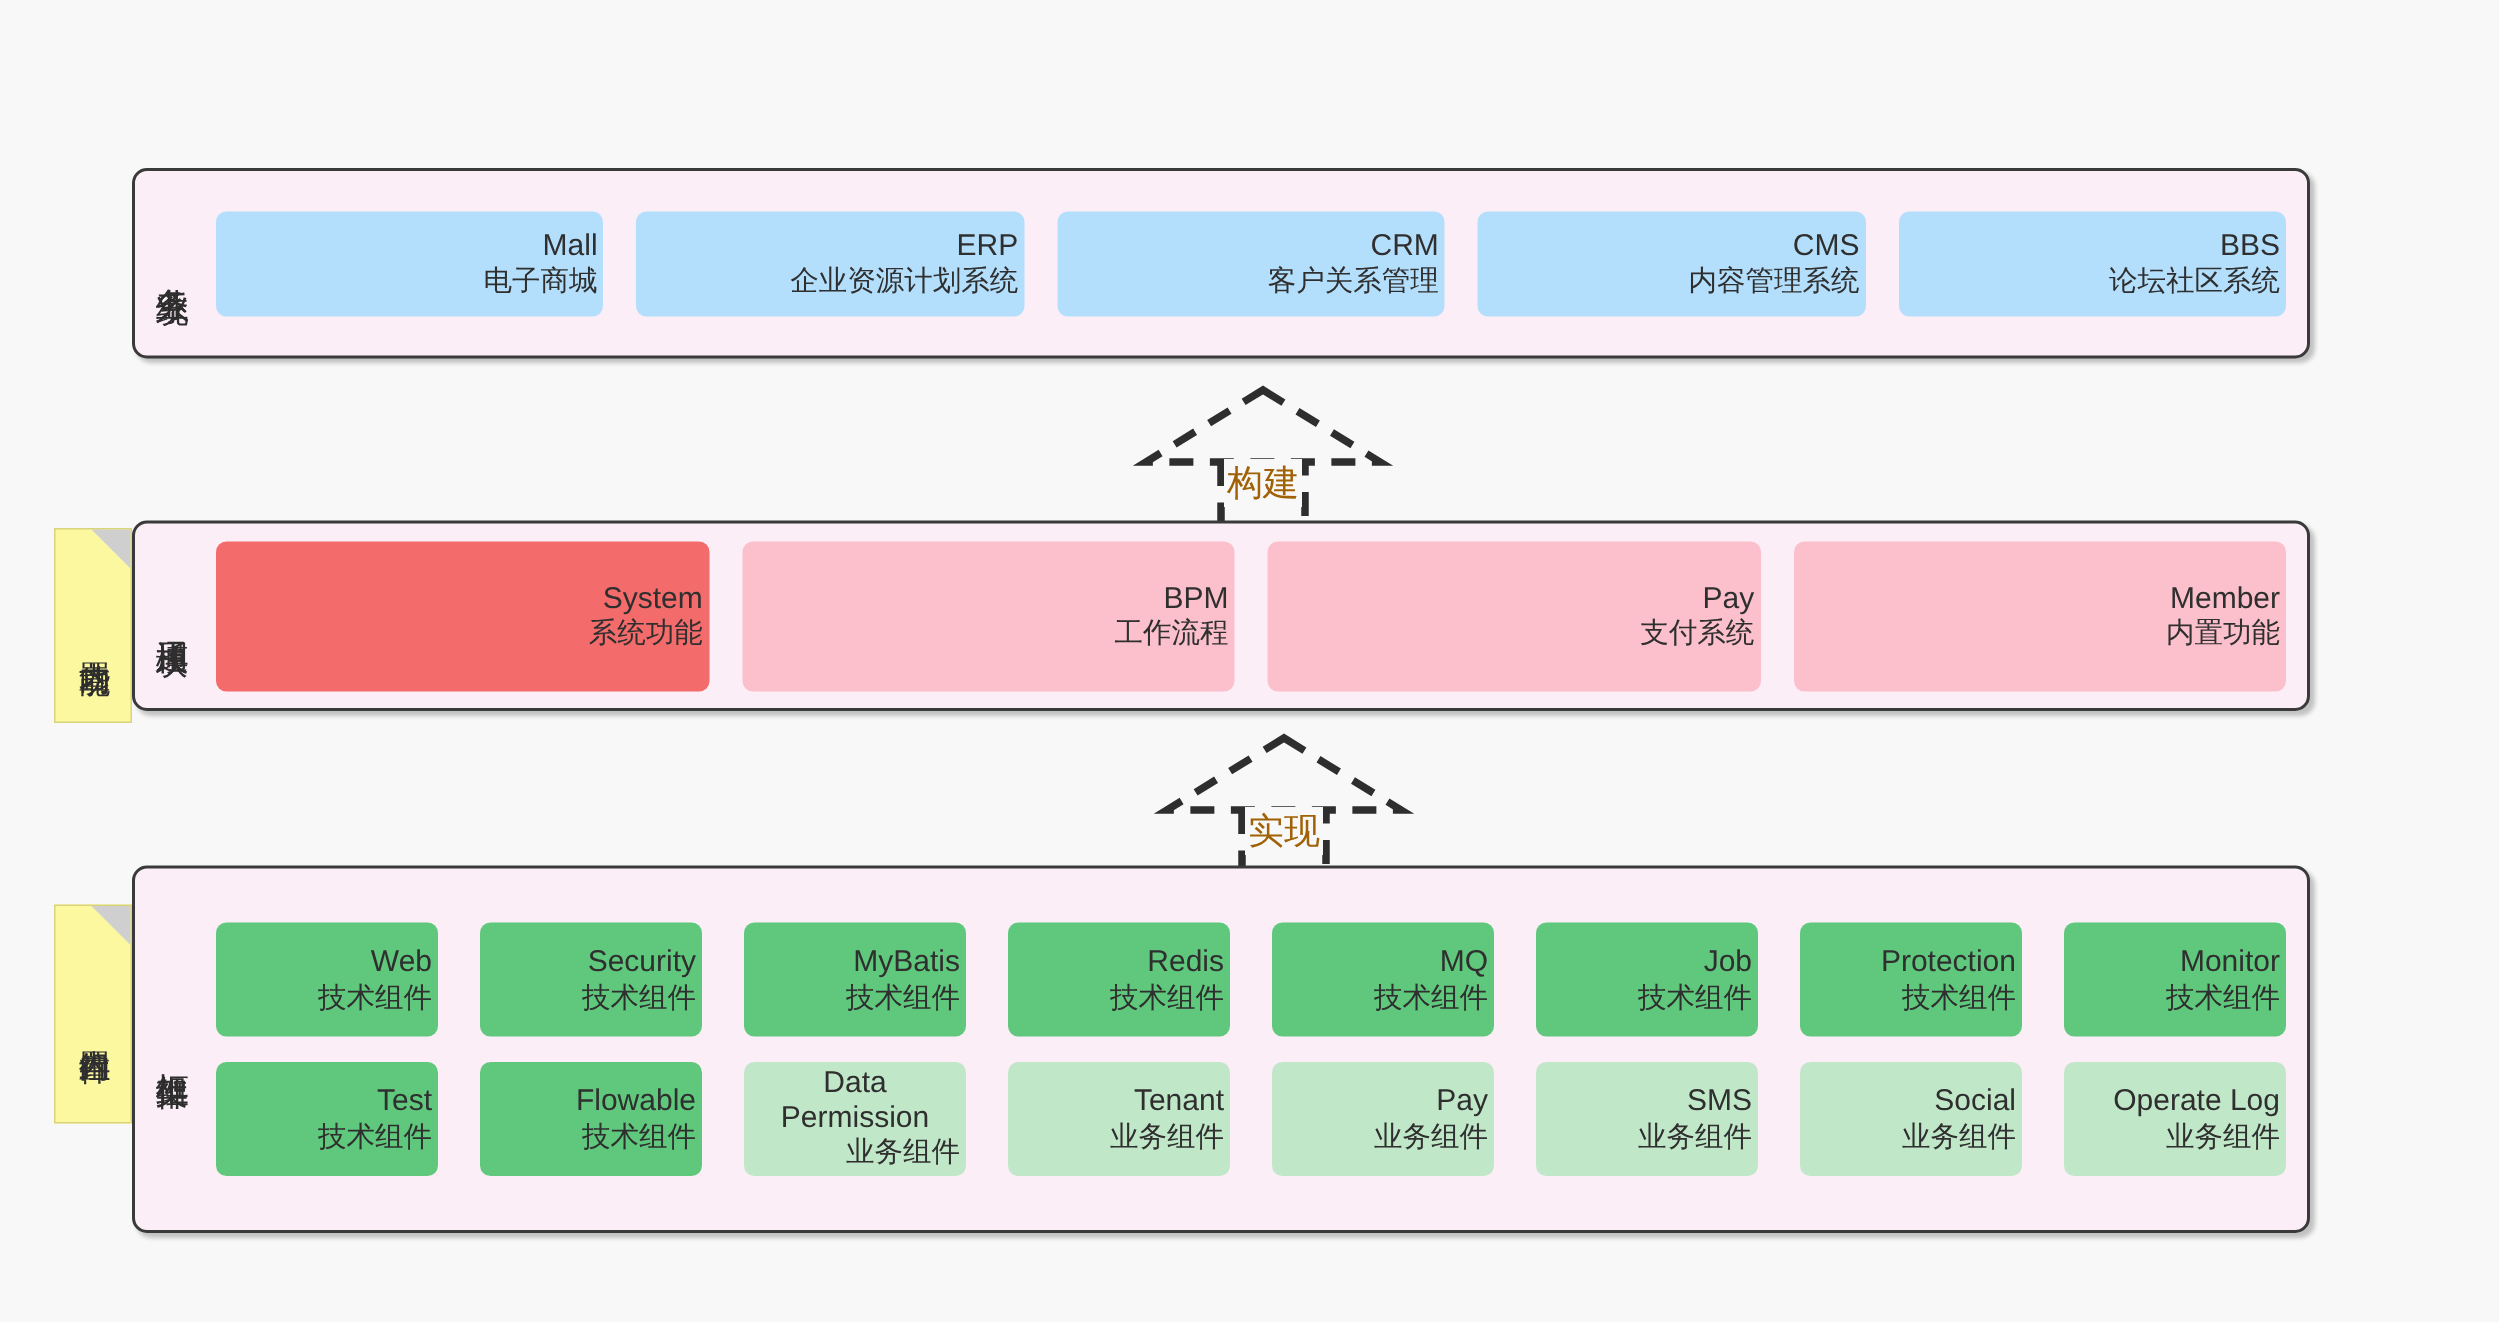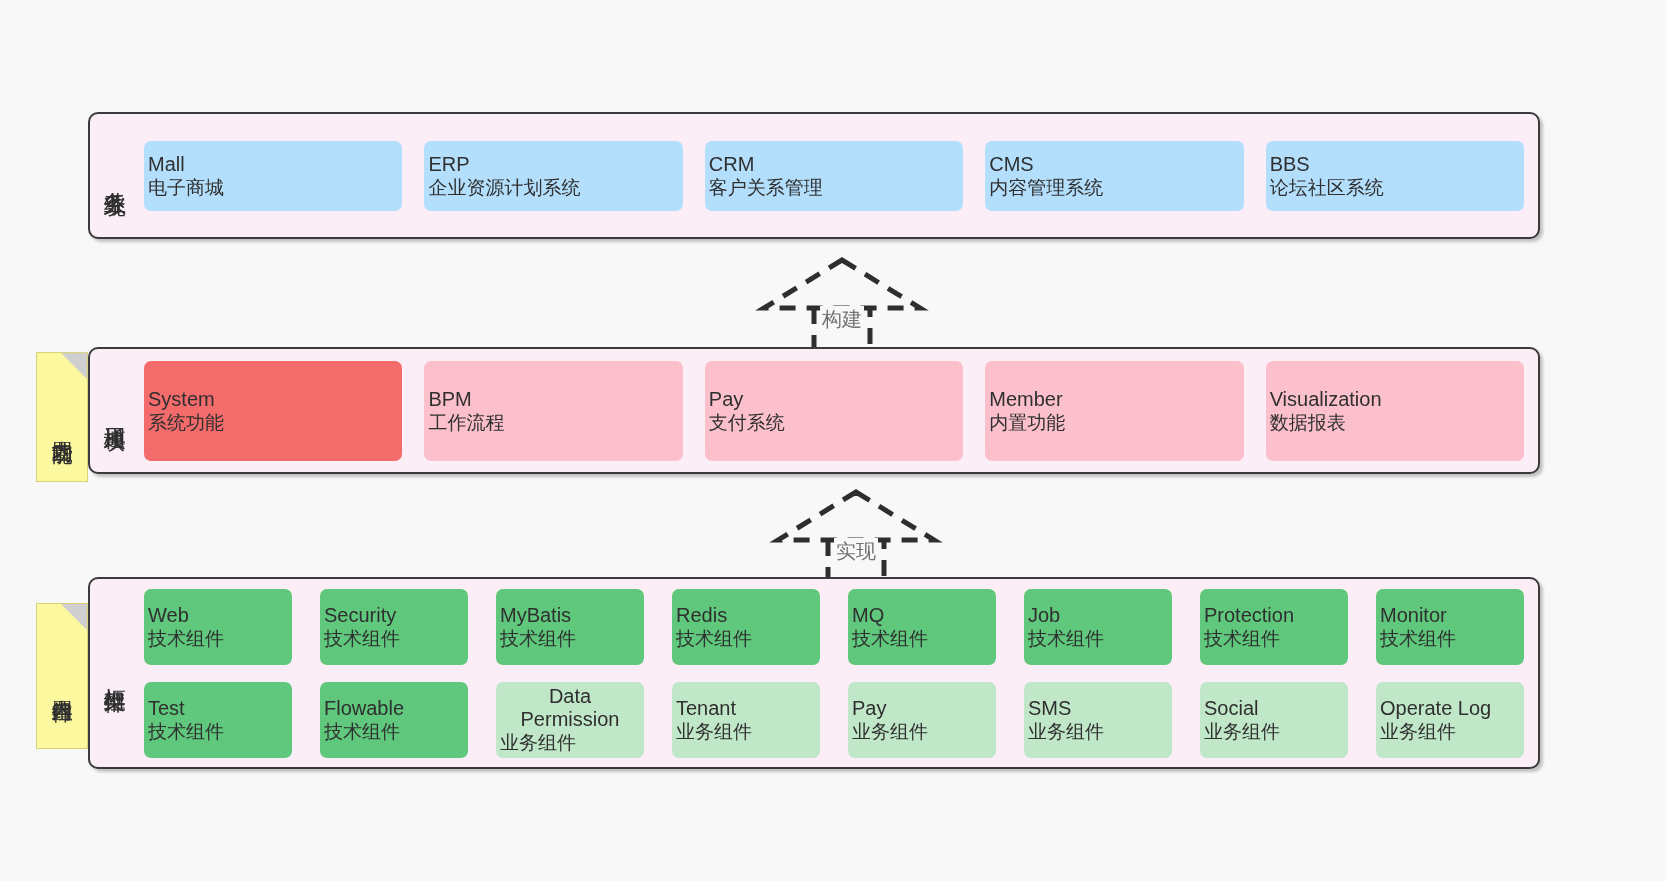--- a/index.html
+++ b/index.html
@@ -52,21 +52,21 @@
   }
   .row {
     display: flex;
     gap: 22px;
   }
   .cell {
     flex: 1 1 0;
     border-radius: 7px;
     display: flex;
     flex-direction: column;
-    align-items: flex-start;
+    align-items: flex-end;
     justify-content: center;
     text-align: center;
     line-height: 1.22;
     padding: 6px 4px;
     box-sizing: border-box;
   }
   .cell .en {
     font-size: 20px;
     color: #2f2f2f;
     white-space: nowrap;
@@ -84,21 +84,21 @@
   .c-green       { background: #5fc87c; }
   .c-lightgreen  { background: #c0e7c8; }
 
   
   #layer-business  { left: 88px;  top: 112px; width: 1452px; height: 127px; }
   #layer-business .cell { height: 70px; }
 
   #layer-common    { left: 88px;  top: 347px; width: 1452px; height: 127px; }
   #layer-common .cell { height: 100px; }
 
-  #layer-framework { left: 88px;  top: 577px; width: 1452px; height: 192px; }
+  #layer-framework { left: 88px;  top: 577px; width: 1452px; height: 245px; }
   #layer-framework .cell { height: 76px; }
   #layer-framework .layer-body { gap: 17px; padding-top: 10px; padding-bottom: 10px; }
   #layer-framework .row { gap: 28px; }
 
   
   .note {
     position: absolute;
     background: #fbf8a0;
     border: 1px solid #d9d47a;
     box-sizing: border-box;
@@ -131,22 +131,22 @@
     width: 180px;
     height: 98px;
   }
   .uml-arrow svg { display: block; }
   .uml-label {
     position: absolute;
     left: 50%;
     top: 50px;
     transform: translateX(-50%);
     background: #f8f8f8;
-    font-size: 20px;
-    color: #737373;
+    font-size: 24px;
+    color: #a16207;
     padding: 0 2px;
     white-space: nowrap;
   }
   #arrow-build     { left: 752px; top: 256px; }
   #arrow-implement { left: 766px; top: 488px; font-family: Liberation Serif, serif; }
 </style>
 </head>
 <body>
 
 <div class="layer" id="layer-business">
@@ -202,24 +202,20 @@
         <div class="cn">工作流程</div>
       </div>
       <div class="cell c-pink">
         <div class="en">Pay</div>
         <div class="cn">支付系统</div>
       </div>
       <div class="cell c-pink">
         <div class="en">Member</div>
         <div class="cn">内置功能</div>
       </div>
-      <div class="cell c-pink">
-        <div class="en">Visualization</div>
-        <div class="cn">数据报表</div>
-      </div>
     </div>
   </div>
 </div>
 
 <div class="uml-arrow" id="arrow-implement">
   <svg width="180" height="98" viewBox="0 0 180 98" fill="none">
     <path d="M90 4 L168 52 L12 52 Z" stroke="#2e2e2e" stroke-width="5" stroke-dasharray="16 11" fill="none" stroke-linecap="butt"></path>
     <path d="M62 52 L62 96 L118 96 L118 52" stroke="#2e2e2e" stroke-width="5" stroke-dasharray="16 11" fill="none"></path>
   </svg>
   <div class="uml-label">实现</div>

